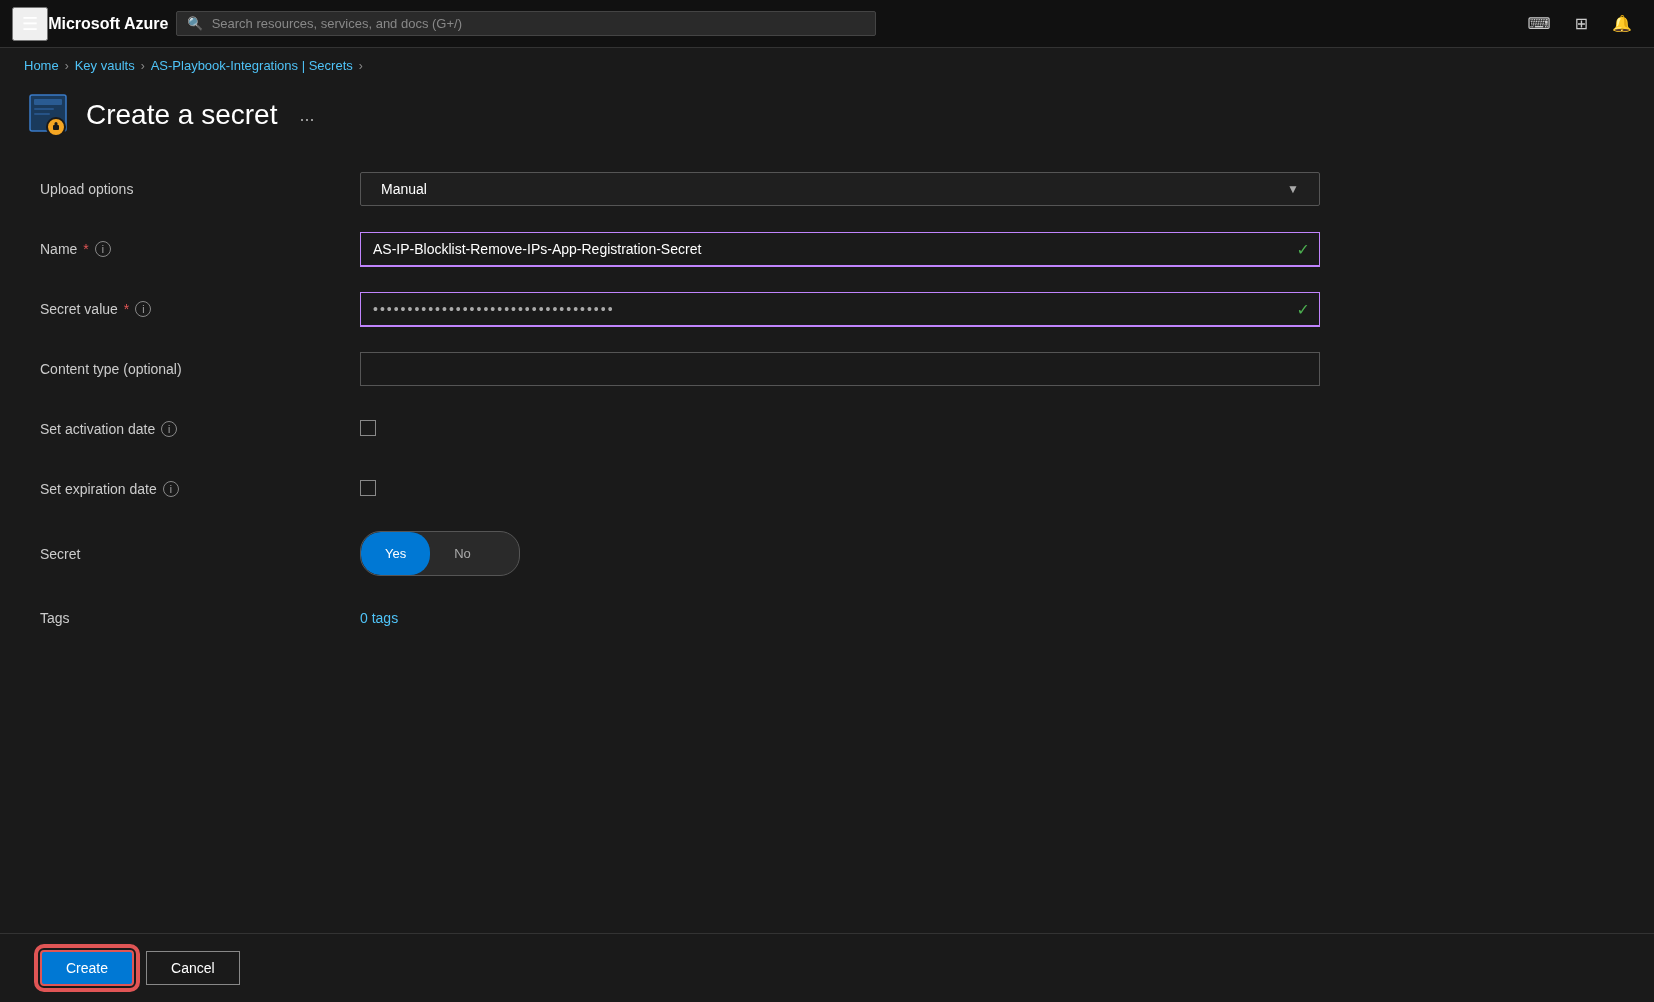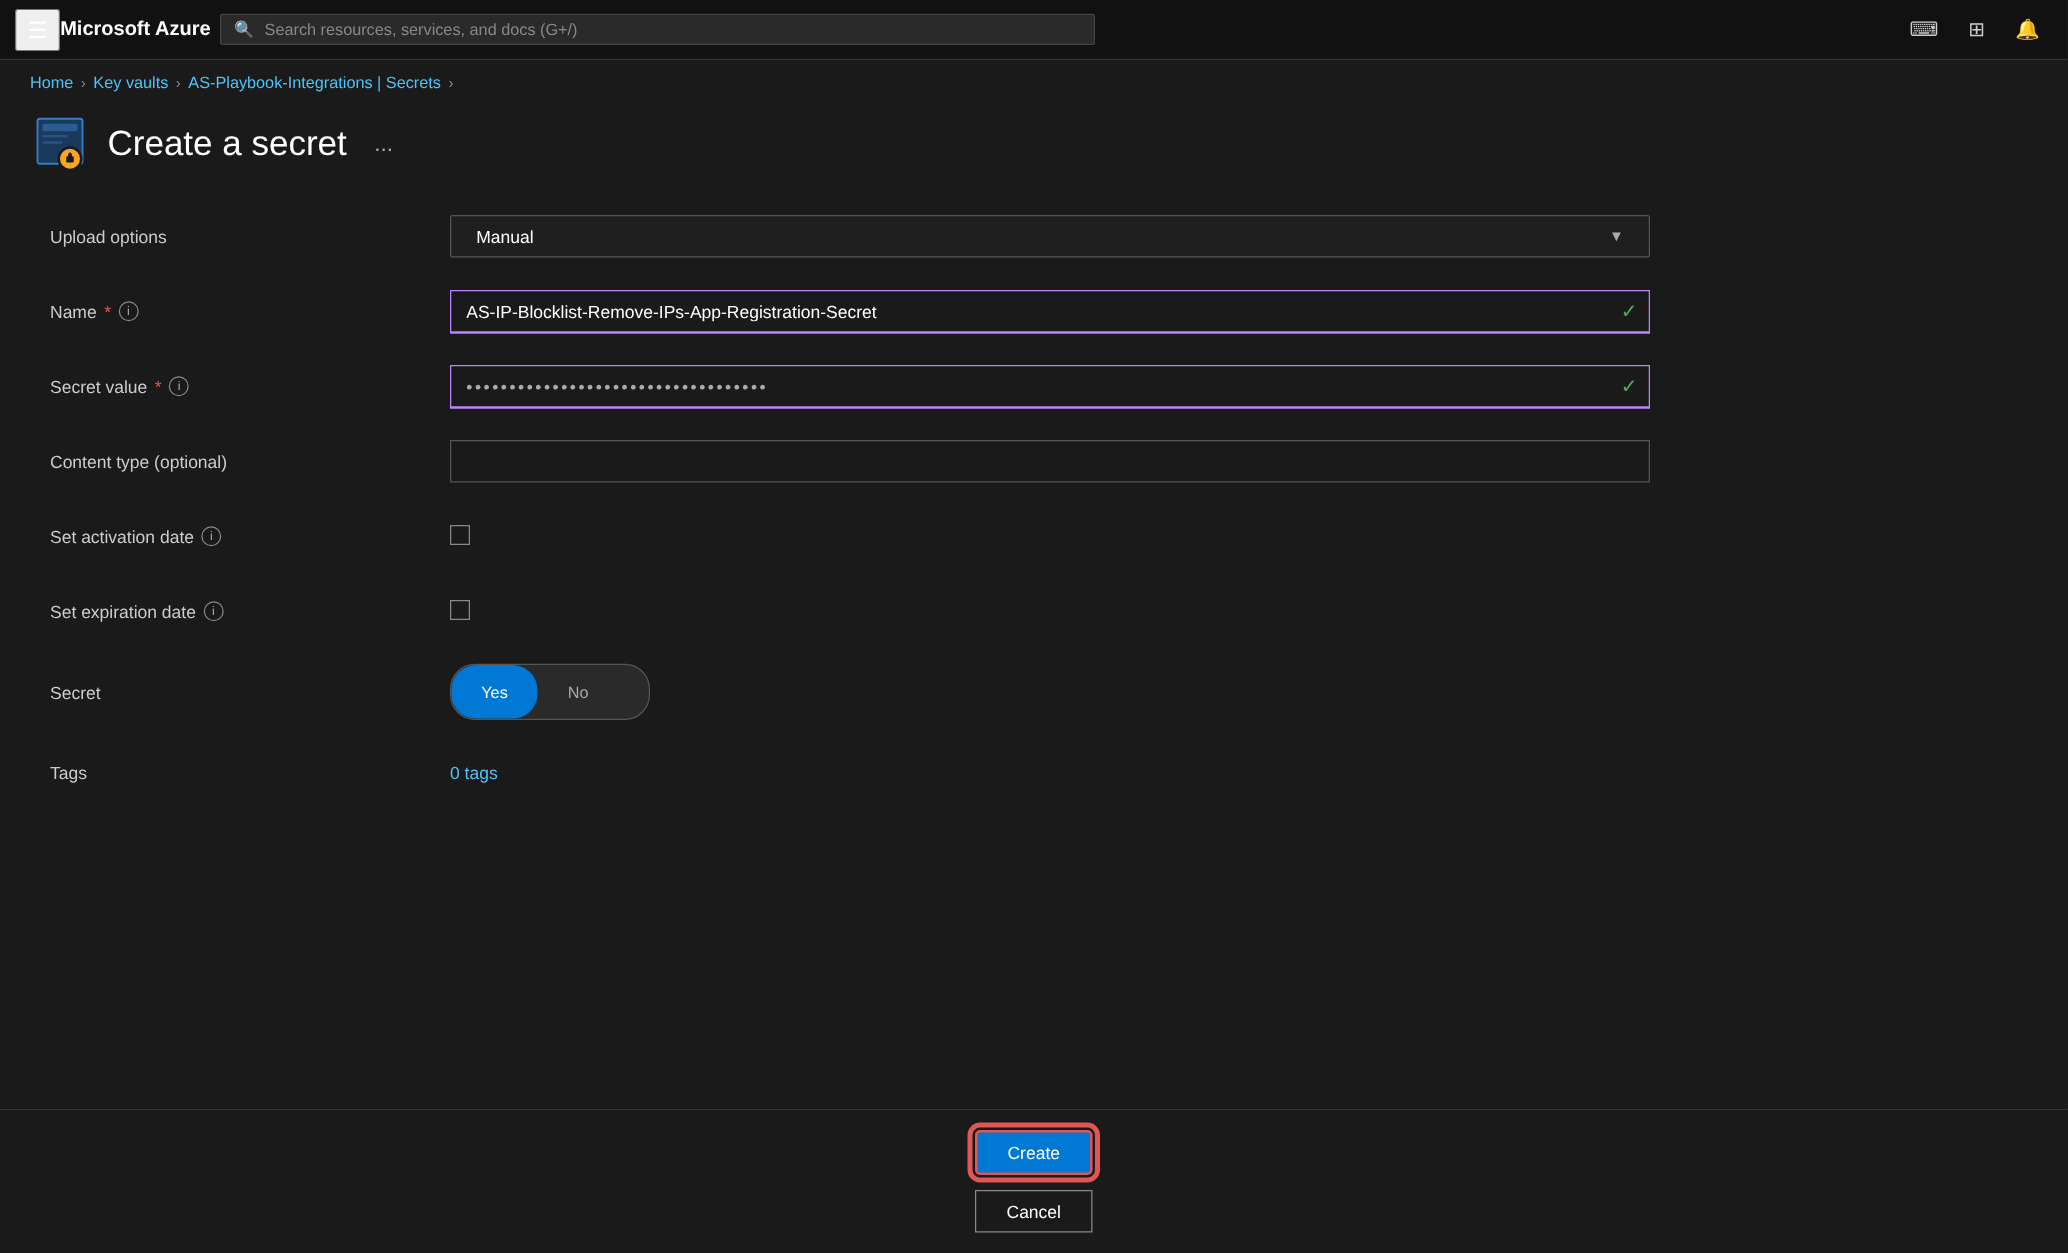--- a/index.html
+++ b/index.html
@@ -260,21 +260,20 @@
       position: fixed;
       bottom: 0;
       left: 0;
       right: 0;
       background: #1a1a1a;
       border-top: 1px solid #333;
       padding: 16px 40px;
       display: flex;
       gap: 12px;
       align-items: center;
-      flex-direction: column;
     }
     .btn-create {
       background: #0078d4;
       color: #fff;
       border: 2px solid #e05555;
       padding: 8px 24px;
       font-size: 14px;
       cursor: pointer;
       border-radius: 4px;
       outline: 4px solid #e05555;

